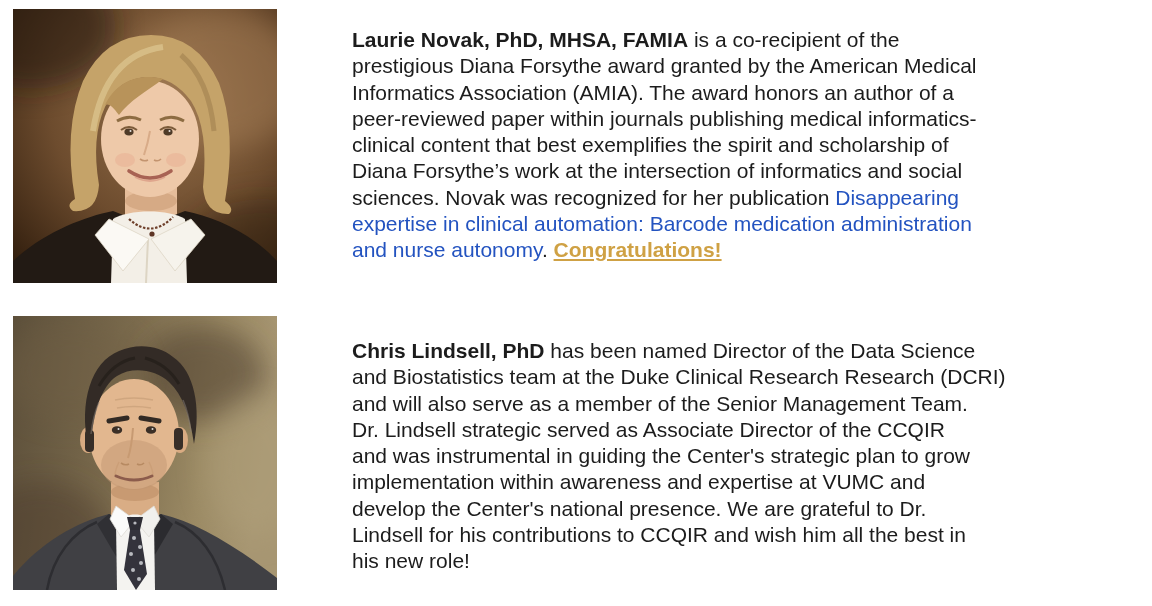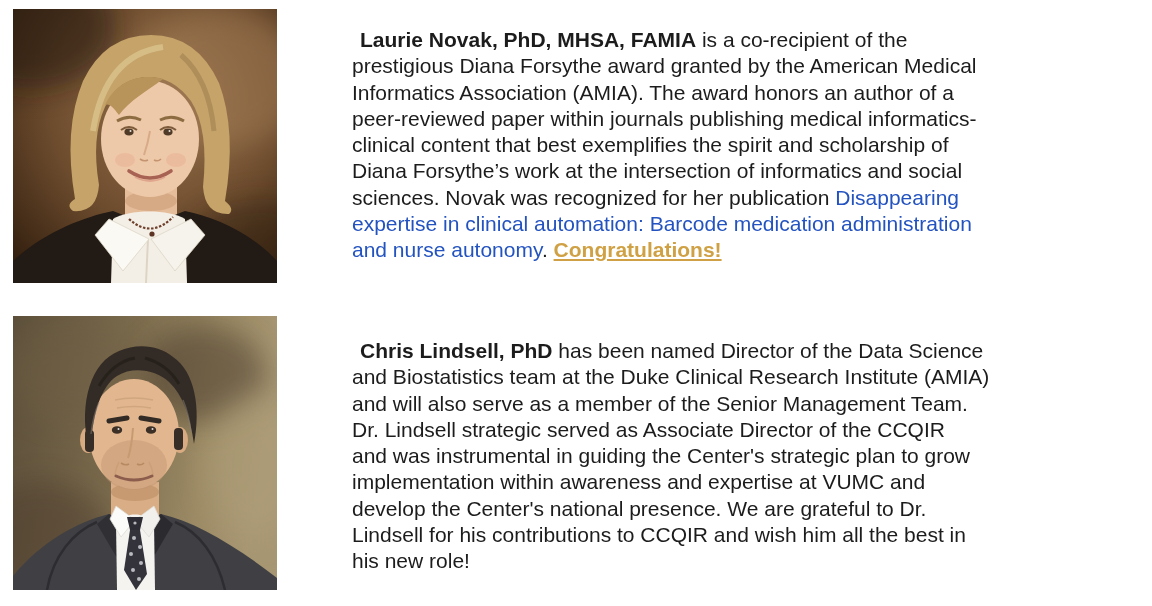--- a/index.html
+++ b/index.html
@@ -16,21 +16,21 @@
   figure.photo{position:absolute;left:13px;top:9px;margin:0;width:264px;height:274px;}
   figure.photo svg{display:block;width:264px;height:274px;}
   .textblock{
     position:absolute;left:352px;width:800px;
     font-size:21px;line-height:26.3px;
     color:var(--text-color,#1c1c1c);
   }
   .text-1{top:27px;}
   .text-2{top:31px;}
   .line{white-space:nowrap;}
-  .seg-b{font-weight:700;margin-left:8px;}
+  .seg-b{font-weight:700;}
   .seg-hl{font-weight:700;color:var(--highlight-color,#cfa144);text-decoration:underline;}
   .seg-link{color:var(--link-color,#2353c0);cursor:pointer;}
 </style>
 </head>
 <body>
 
 <div class="page">
 
   <section class="row row-1">
     <figure class="photo" aria-label="Headshot of Laurie Novak">
@@ -161,21 +161,21 @@
           <path d="M75,130 C66,86 78,46 106,35 C124,27 146,29 160,41 C182,56 188,92 181,128 C177,100 170,79 156,66 C143,54 120,50 104,60 C88,70 80,98 78,128 Z" fill="#332b26"></path>
           <rect x="72" y="114" width="9" height="22" rx="4" fill="#372e28"></rect>
           <rect x="161" y="112" width="9" height="22" rx="4" fill="#372e28"></rect>
           <path d="M86,70 Q100,46 122,42 M132,42 Q154,48 166,68" stroke="#1f1a16" stroke-width="3" fill="none" opacity="0.6"></path>
           <path d="M78,118 Q80,100 86,86 M178,116 Q176,98 170,84" stroke="#8a8078" stroke-width="1.5" fill="none" opacity="0.5"></path>
         </g>
       </svg>
     </figure>
     <div class="textblock text-2">
         <div class="line"><span class="seg-b">Chris Lindsell, PhD</span><span class="seg-n"> has been named Director of the Data Science</span></div>
-        <div class="line"><span class="seg-n">and Biostatistics team at the Duke Clinical Research Institute (AMIA)</span></div>
+        <div class="line"><span class="seg-n">and Biostatistics team at the Duke Clinical Research Research (DCRI)</span></div>
         <div class="line"><span class="seg-n">and will also serve as a member of the Senior Management Team.</span></div>
         <div class="line"><span class="seg-n">Dr. Lindsell strategic served as Associate Director of the CCQIR</span></div>
         <div class="line"><span class="seg-n">and was instrumental in guiding the Center's strategic plan to grow</span></div>
         <div class="line"><span class="seg-n">implementation within awareness and expertise at VUMC and</span></div>
         <div class="line"><span class="seg-n">develop the Center's national presence. We are grateful to Dr.</span></div>
         <div class="line"><span class="seg-n">Lindsell for his contributions to CCQIR and wish him all the best in</span></div>
         <div class="line"><span class="seg-n">his new role!</span></div>
       </div>
   </section>
 

